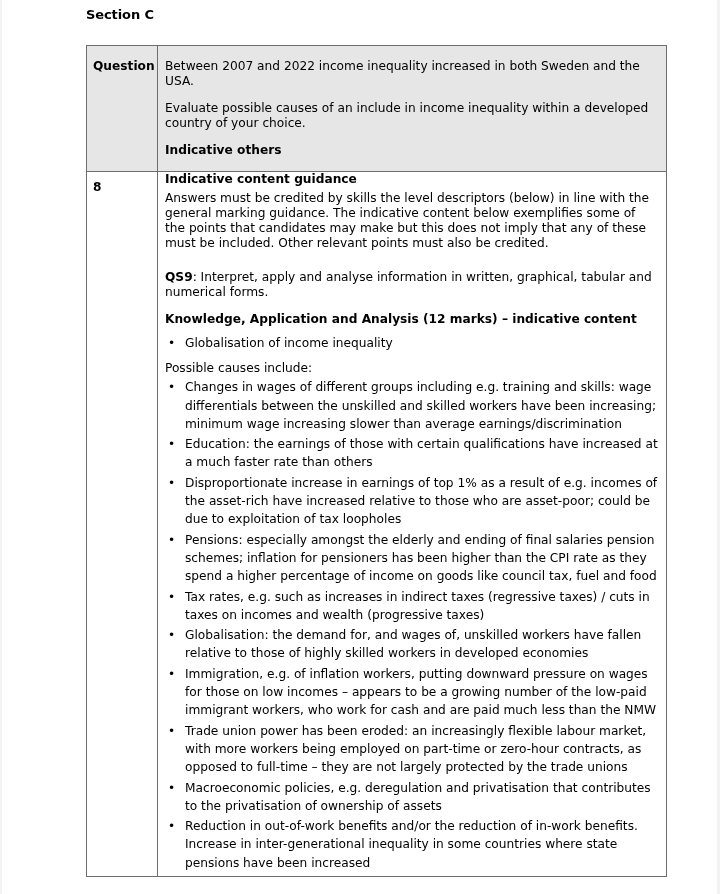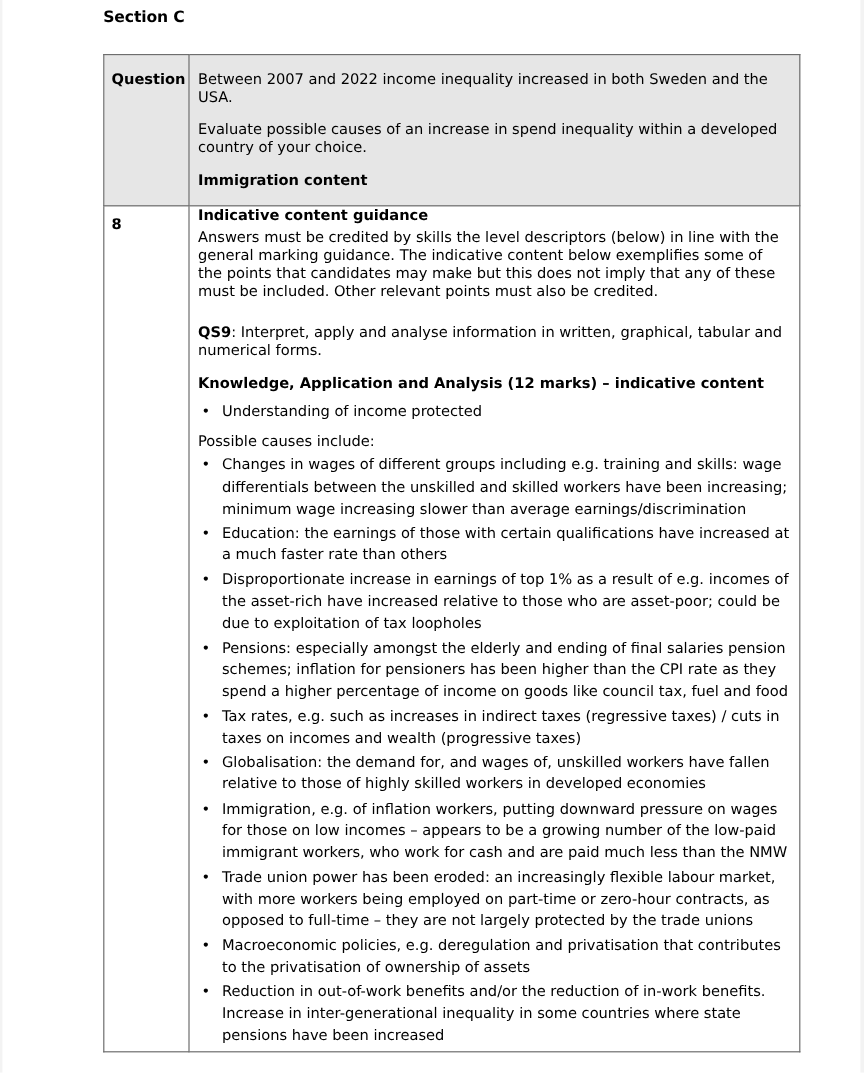--- a/index.html
+++ b/index.html
@@ -83,34 +83,34 @@
 <div class="edge-right"></div>
 
 <div class="section-title">Section C</div>
 
 <table class="mark">
   <tbody>
       <tr class="head">
     <td class="qcol">Question</td>
     <td class="ccol">
       <p>Between 2007 and 2022 income inequality increased in both Sweden and the USA.</p>
-      <p class="gap10">Evaluate possible causes of an increase in spend inequality within a developed country of your choice.</p>
-      <p class="gap10 bold">Immigration content</p>
+      <p class="gap10">Evaluate possible causes of an include in income inequality within a developed country of your choice.</p>
+      <p class="gap10 bold">Indicative others</p>
     </td>
   </tr>
   <tr class="body">
     <td class="qcol">8</td>
     <td class="ccol">
       <p class="bold">Indicative content guidance</p>
       <p style="margin-top:4px">Answers must be credited by skills the level descriptors (below) in line with the general marking guidance. The indicative content below exemplifies some of the points that candidates may make but this does not imply that any of these must be included. Other relevant points must also be credited.</p>
       <p class="gap20"><span class="bold">QS9</span><span>: Interpret, apply and analyse information in written, graphical, tabular and numerical forms.</span></p>
       <p class="gap10 bold">Knowledge, Application and Analysis (12 marks) – indicative content</p>
 
       <ul class="bl first">
-        <li><span class="dot">•</span><span>Understanding of income protected</span></li>
+        <li><span class="dot">•</span><span>Globalisation of income inequality</span></li>
       </ul>
 
       <p style="margin-top:9px">Possible causes include:</p>
 
       <ul class="bl">
         <li><span class="dot">•</span><span>Changes in wages of different groups including e.g. training and skills: wage differentials between the unskilled and skilled workers have been increasing; minimum wage increasing slower than average earnings/discrimination</span></li>
         <li><span class="dot">•</span><span>Education: the earnings of those with certain qualifications have increased at a much faster rate than others</span></li>
         <li><span class="dot">•</span><span>Disproportionate increase in earnings of top 1% as a result of e.g. incomes of the asset-rich have increased relative to those who are asset-poor; could be due to exploitation of tax loopholes</span></li>
         <li><span class="dot">•</span><span>Pensions: especially amongst the elderly and ending of final salaries pension schemes; inflation for pensioners has been higher than the CPI rate as they spend a higher percentage of income on goods like council tax, fuel and food</span></li>
         <li><span class="dot">•</span><span>Tax rates, e.g. such as increases in indirect taxes (regressive taxes) / cuts in taxes on incomes and wealth (progressive taxes)</span></li>

